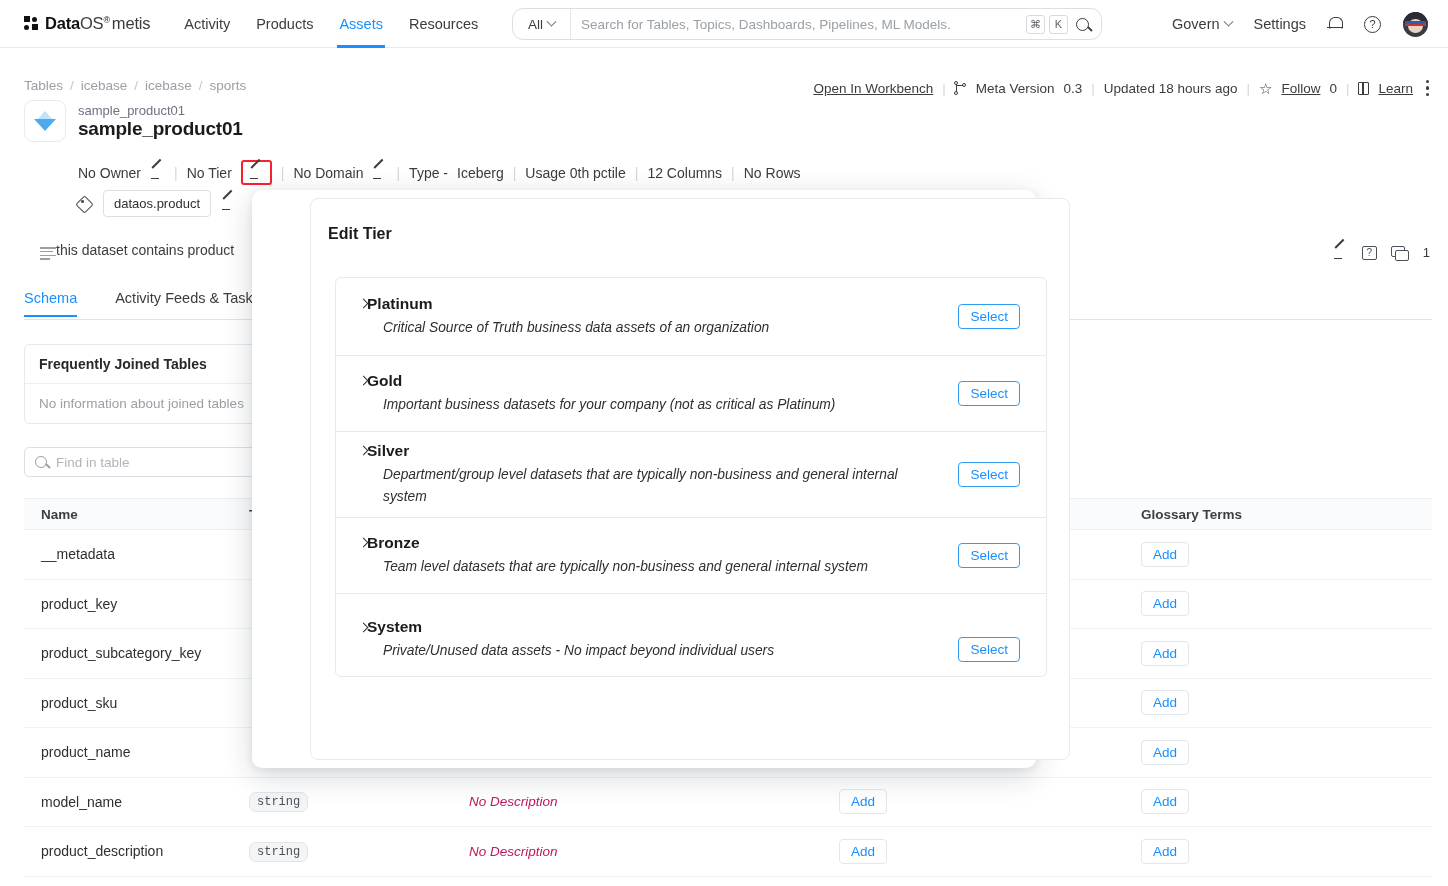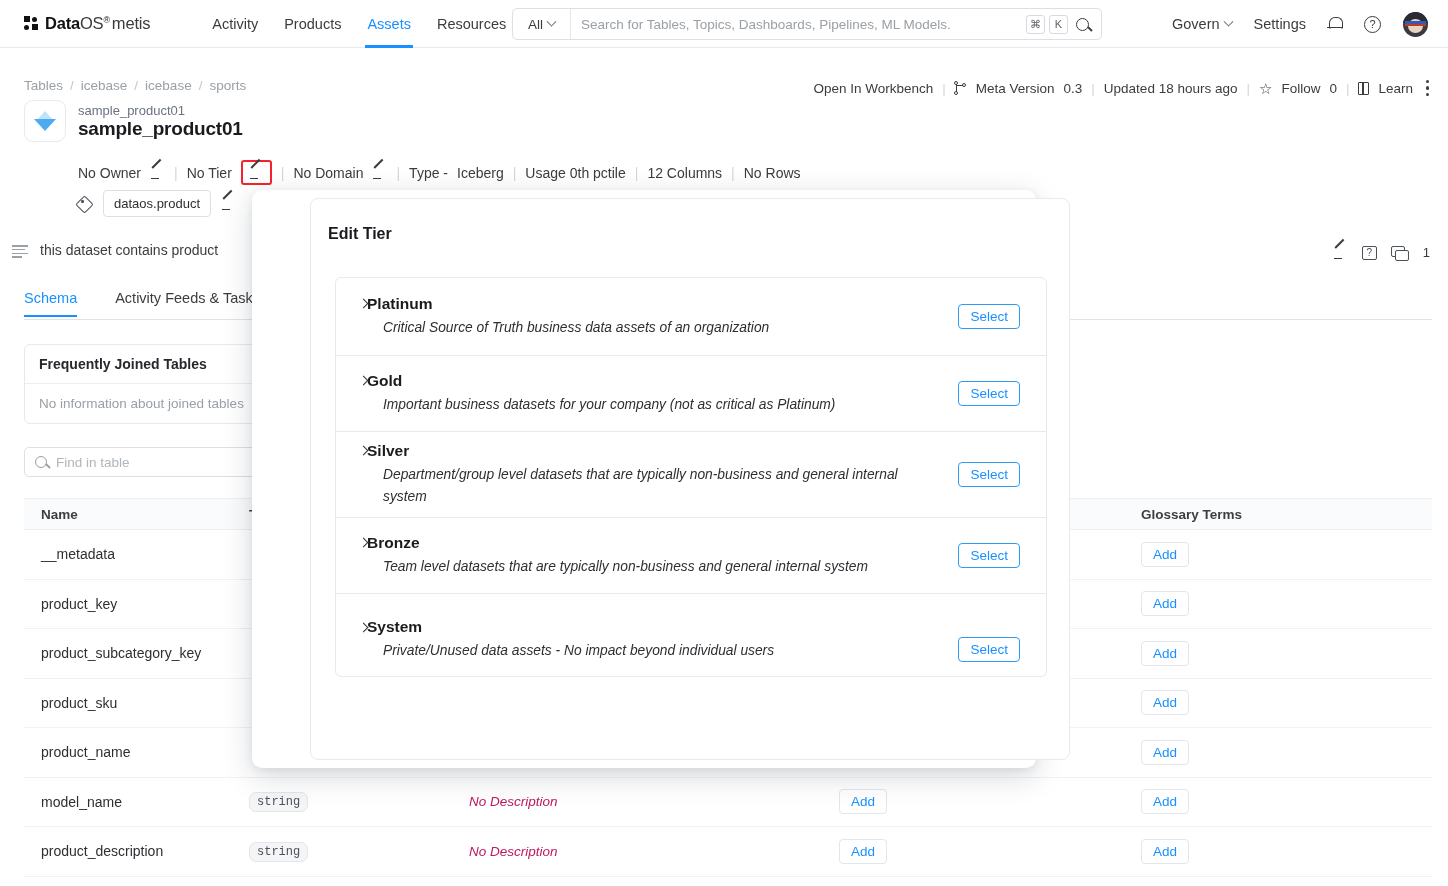--- a/index.html
+++ b/index.html
@@ -9,21 +9,21 @@
     background: #ffffff;
     color: #37352f;
     overflow: hidden;
   }
   .page { position: relative; width: 1448px; height: 886px; background:#fff; }
 
   
   .topnav {
     position:absolute; top:0; left:0; width:1448px; height:48px;
     border-bottom:1px solid #e8eaed; background:#fff;
-    display:flex; align-items:center;gap:28px;
+    display:flex; align-items:center;
   }
   .brand { display:flex; align-items:center; gap:6px; margin-left:24px; }
   .brand-mark { display:inline-block; width:15px; height:15px; position:relative; }
   .brand-mark i { position:absolute; width:6px; height:6px; background:#111; display:block; }
   .brand-mark i:nth-child(1){ left:0; top:0; }
   .brand-mark i:nth-child(2){ left:8px; top:1px; width:5px;height:5px; border-radius:50%; }
   .brand-mark i:nth-child(3){ left:0; top:9px; width:5px;height:5px; border-radius:50%; }
   .brand-mark i:nth-child(4){ left:8px; top:8px; }
   .brand-text { font-size:16.5px; font-weight:700; color:#111; letter-spacing:-.2px; }
   .brand-text .thin { font-weight:400; color:#3b3b3b; }
@@ -33,21 +33,21 @@
   .navlink {
     font-size:14.5px; color:#3c3c3c; height:48px; display:flex; align-items:center;
     cursor:pointer; position:relative; white-space:nowrap;
   }
   .navlink.active { color:#1890ff; }
   .navlink.active::after {
     content:""; position:absolute; left:-2px; right:-2px; bottom:0; height:2.5px; background:#1890ff;
   }
   .searchwrap {
     position:absolute; left:512px; top:8px; width:590px; height:32px;
-    border:1px solid #dcdfe4; border-radius:5px; display:flex; align-items:center; background:#fff;
+    border:1px solid #dcdfe4; border-radius:11px; display:flex; align-items:center; background:#fff;
   }
   .searchscope {
     width:58px; height:30px; display:flex; align-items:center; justify-content:center; gap:5px;
     font-size:13.5px; color:#3c3c3c; border-right:1px solid #e4e6ea; cursor:pointer;
   }
   .chev { width:7px; height:7px; border-right:1.3px solid #6b7280; border-bottom:1.3px solid #6b7280;
           transform:rotate(45deg) translate(-2px,-2px); display:inline-block; }
   .searchinput {
     flex:1; border:0; outline:0; font-size:13.5px; color:#5a5f66; padding-left:10px;
     font-family:"Liberation Sans", sans-serif; background:transparent;
@@ -77,21 +77,21 @@
 
   
   .crumbs { position:absolute; left:24px; top:78px; font-size:13.5px; color:#9aa0a6; display:flex; gap:7px; }
   .crumbs span { cursor:pointer; }
   .crumbs .sep { color:#c2c6cc; cursor:default; }
 
   .headright {
     position:absolute; right:18px; top:80px; display:flex; align-items:center; gap:9px;
     font-size:13.5px; color:#3c3c3c;
   }
-  .headright .link{ cursor:pointer; }
+  .headright .link{ cursor:pointer;text-decoration:underline; }
   .headright .bar{ color:#d3d6db; }
   .headright .val{ color:#3c3c3c; }
   .icon-branch{ width:12px;height:13px; position:relative; display:inline-block; }
   .icon-branch::before{content:"";position:absolute;left:1px;top:1px;width:1.4px;height:11px;background:#3c3c3c;}
   .icon-branch::after{content:"";position:absolute;left:1px;top:3px;width:7px;height:1.4px;background:#3c3c3c;}
   .dot-s{ position:absolute;width:4px;height:4px;border:1.2px solid #3c3c3c;border-radius:50%;background:#fff;}
   .star { display:inline-block; font-size:15px; color:#3c3c3c; line-height:1; }
   .book { width:11px;height:13px;border:1.4px solid #3c3c3c;border-radius:1px; position:relative; display:inline-block;}
   .book::after{content:"";position:absolute;left:3px;top:-1px;width:1.3px;height:13px;background:#3c3c3c;}
   .kebab { width:4px; height:16px; display:flex; flex-direction:column; justify-content:space-between; cursor:pointer; margin-left:4px;}
@@ -134,21 +134,21 @@
   .tagicon { width:15px;height:15px; position:relative; display:inline-block; }
   .tagicon::before{ content:""; position:absolute; left:0;top:2px;width:11px;height:11px;
     border:1.4px solid #4b5158; border-radius:2px; transform:rotate(-45deg); }
   .tagicon::after{ content:""; position:absolute; left:3px;top:4px;width:2.6px;height:2.6px;
     border-radius:50%; background:#4b5158; }
   .tagchip {
     border:1px solid #dcdfe4; border-radius:4px; padding:5px 10px; font-size:13px;
     color:#2d2f33; background:#fff; cursor:pointer;
   }
 
-  .descrow { position:absolute; left:12px; top:240px; display:flex; align-items:center; gap:12px; }
+  .descrow { position:absolute; left:40px; top:240px; display:flex; align-items:flex-end; gap:0; }
   .lines { width:16px;height:13px; display:flex;flex-direction:column;justify-content:space-between; margin-top:3px;}
   .lines i{ display:block;height:1.6px;background:#9aa0a6;}
   .lines i:nth-child(1){width:16px;}
   .lines i:nth-child(2){width:13px;}
   .lines i:nth-child(3){width:16px;}
   .lines i:nth-child(4){width:10px;}
   .desctext { font-size:14px; color:#3c3c3c; line-height:20px; }
 
   .descactions { position:absolute; right:18px; top:245px; display:flex; align-items:center; gap:14px; }
   .qbox { width:15px;height:14px;border:1.4px solid #4b5158;border-radius:2px; font-size:10px;

